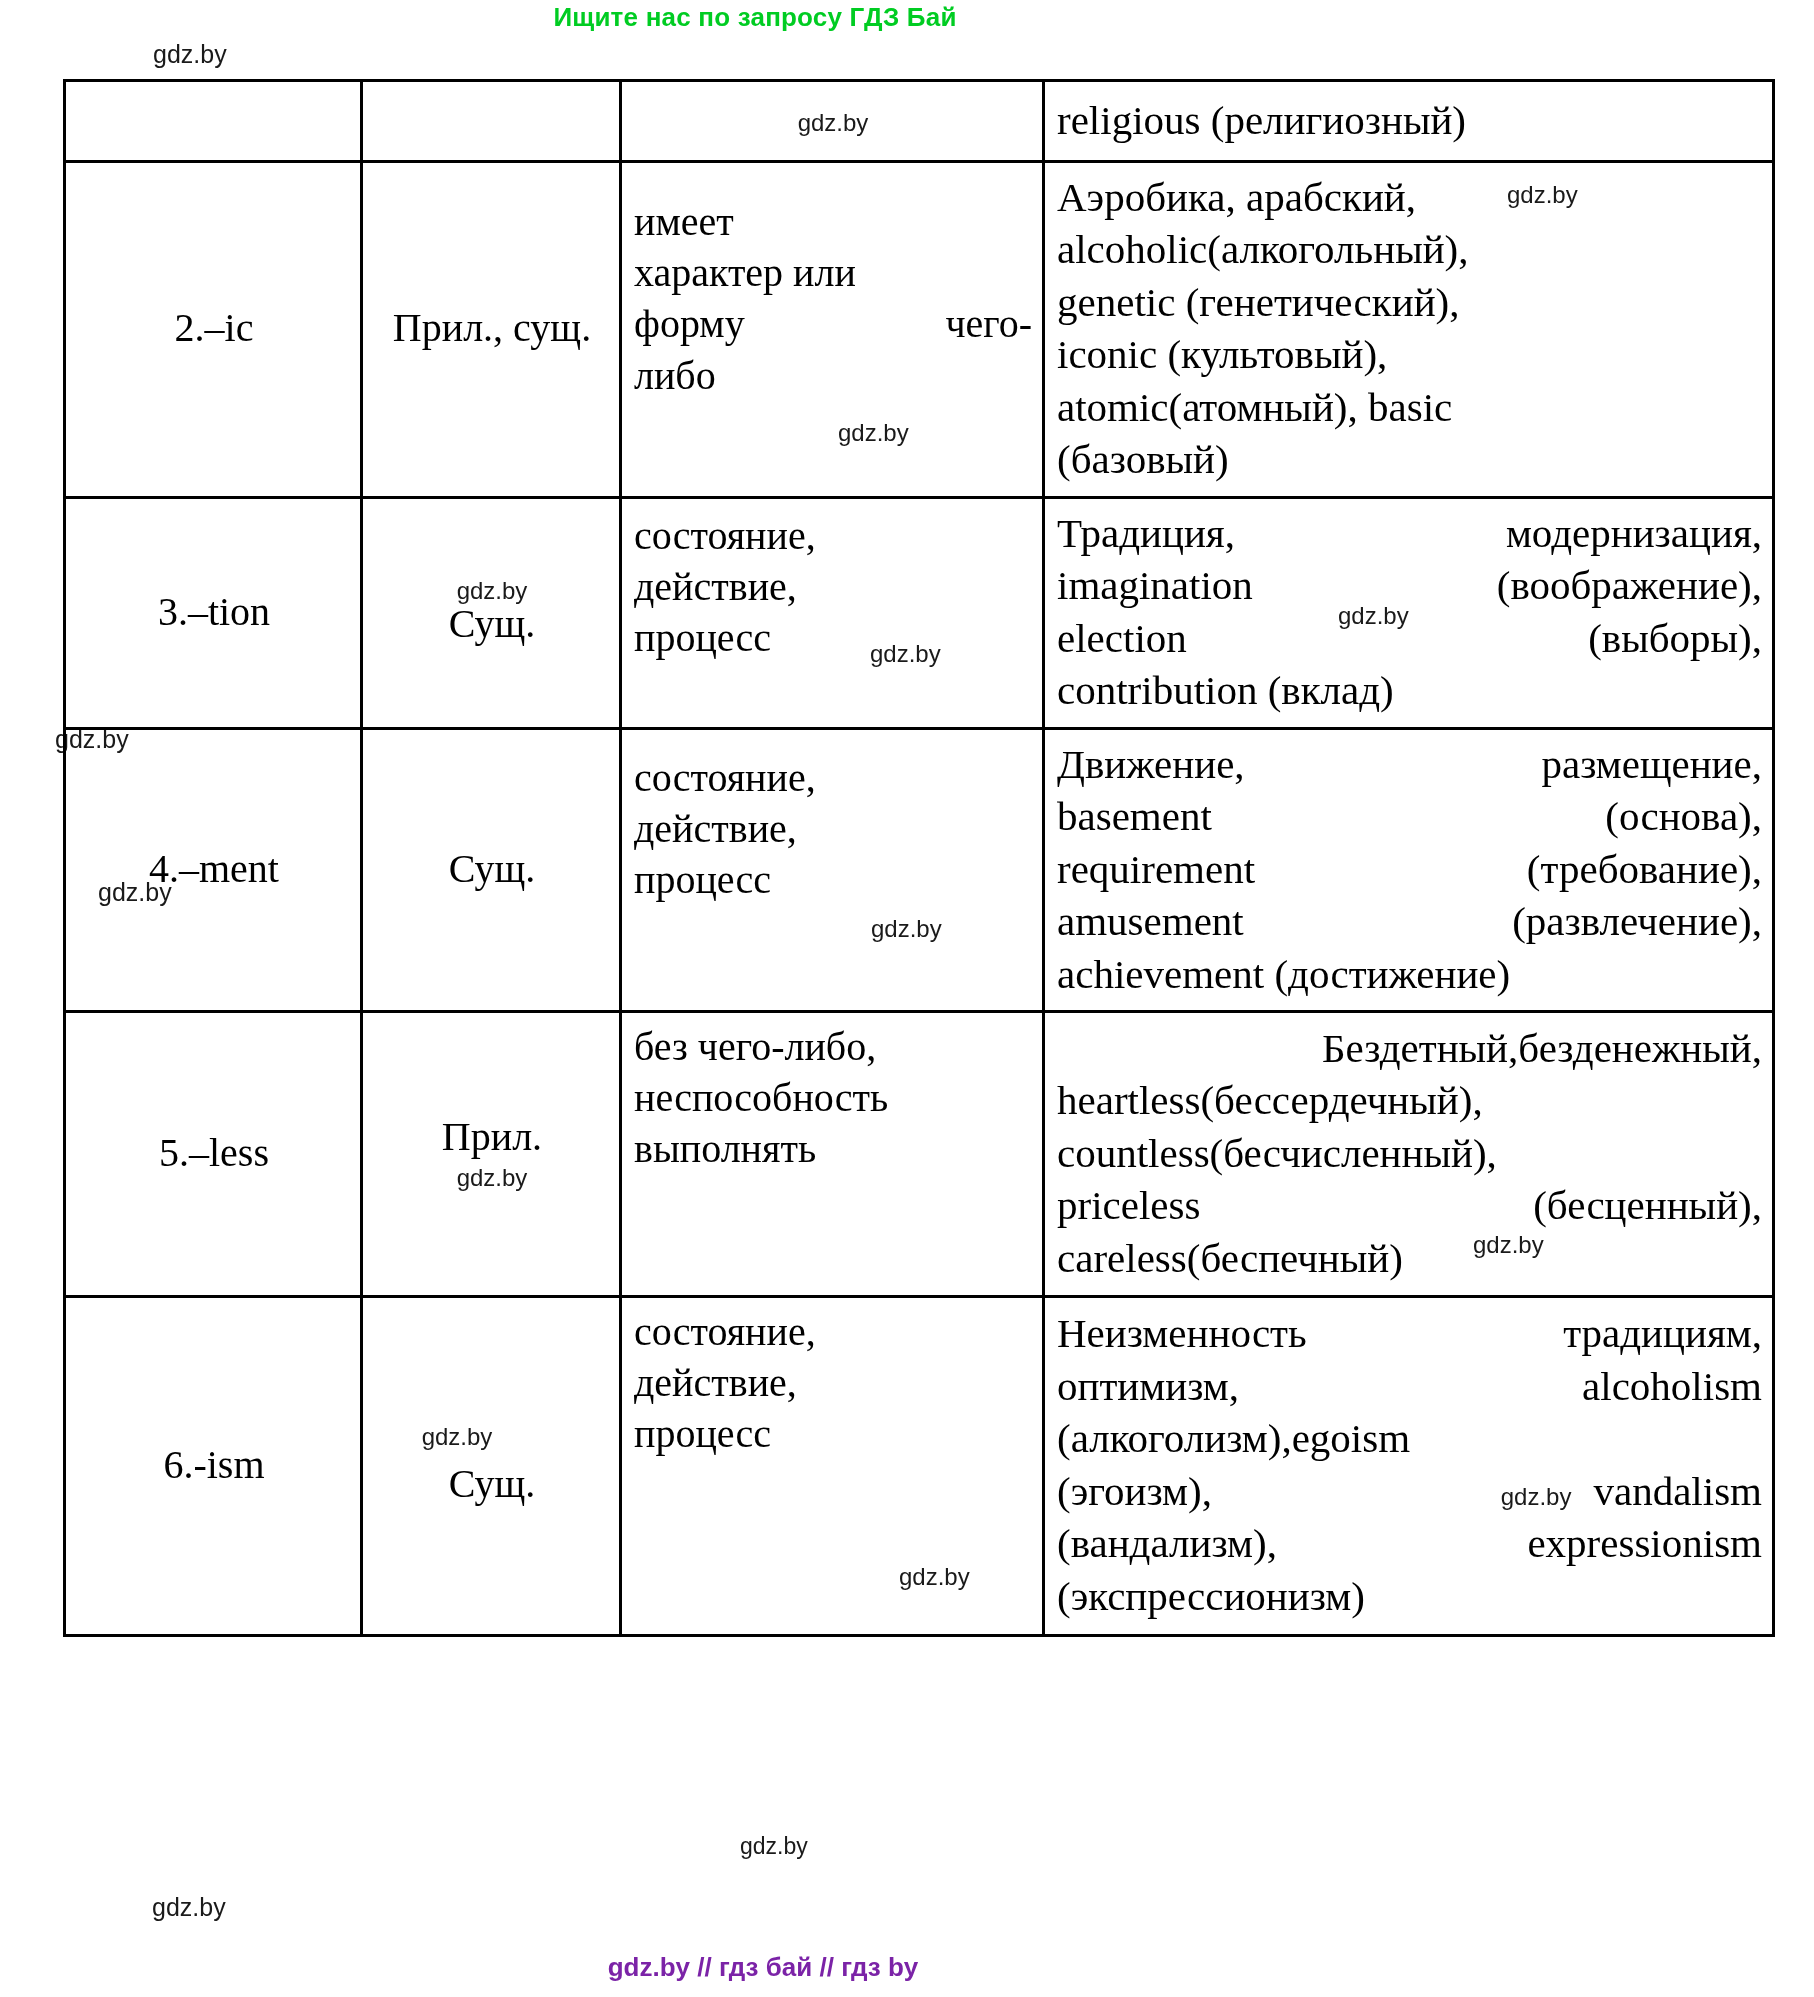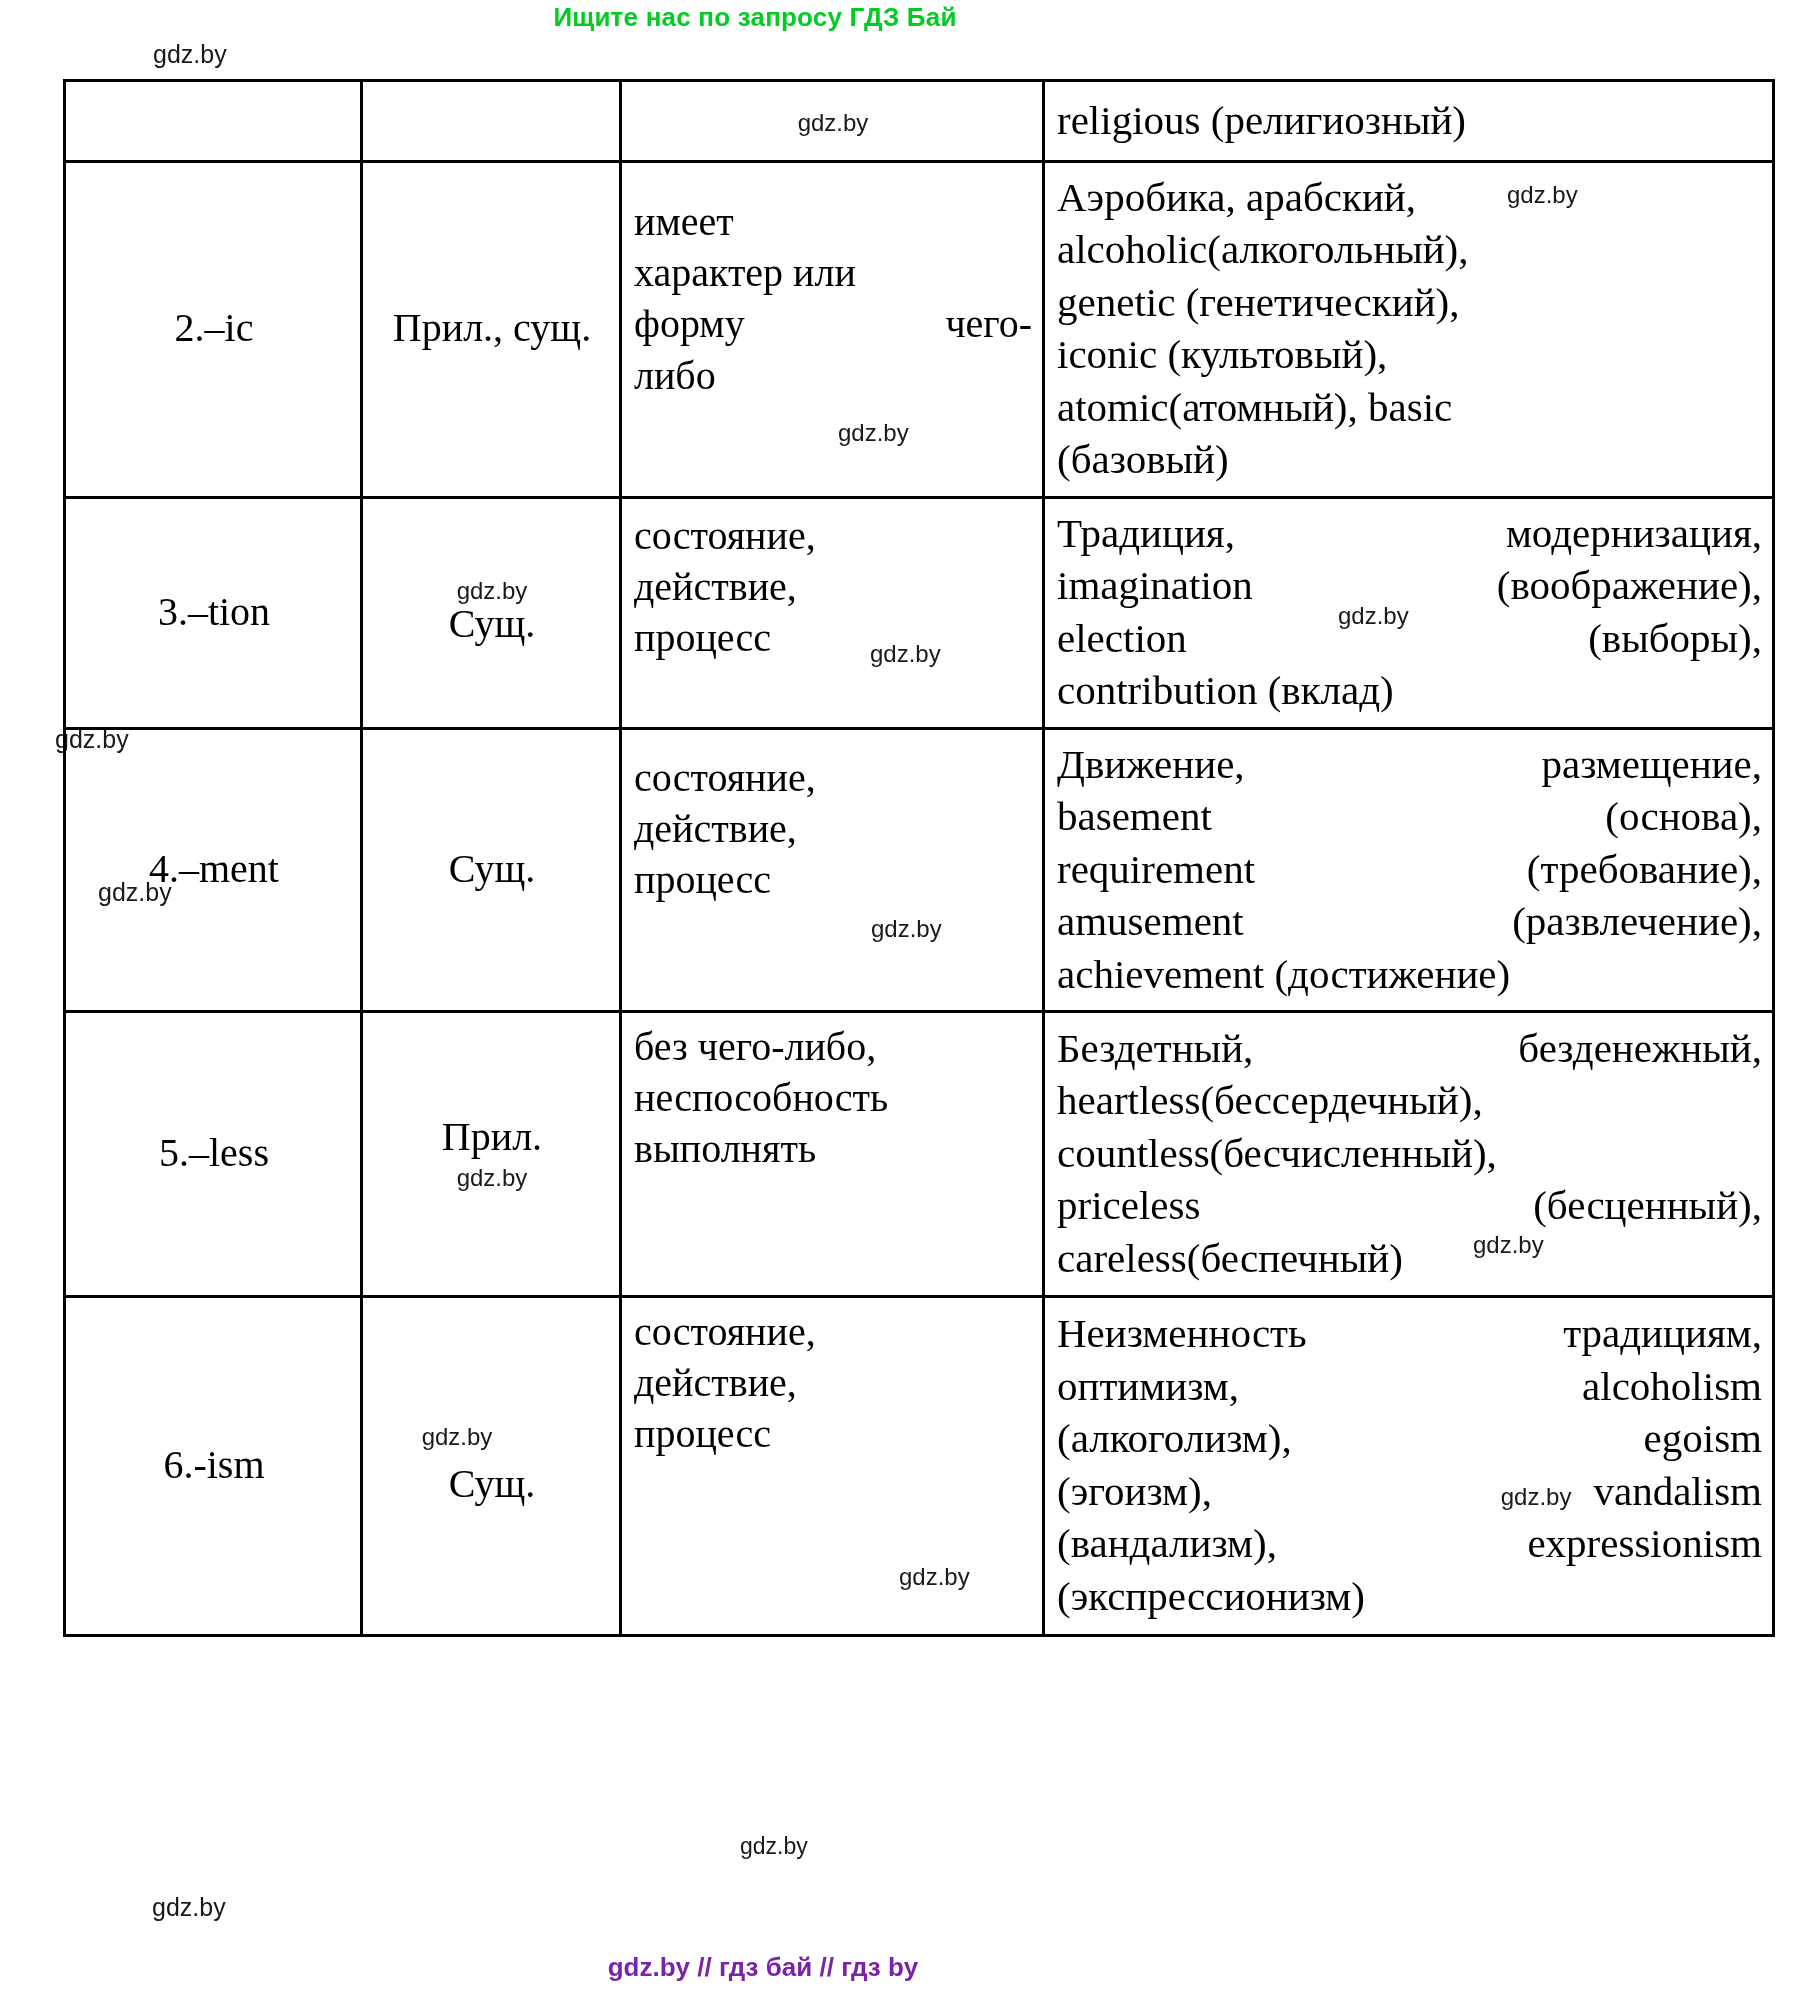--- a/index.html
+++ b/index.html
@@ -277,21 +277,21 @@
     </td>
     <td class="c3">
       <div class="cell-pad col3-txt" style="padding-bottom:120px;">
         <div>без чего-либо,</div>
         <div>неспособность</div>
         <div>выполнять</div>
       </div>
     </td>
     <td class="c4">
       <div class="cell-pad col4-txt">
-        <div style="display:flex; justify-content:space-between;gap:27px;">
+        <div style="display:flex; justify-content:flex-end;">
           <span>Бездетный,</span>
           <span>безденежный,</span>
         </div>
         <div>heartless(бессердечный),</div>
         <div>countless(бесчисленный),</div>
         <div style="display:flex; justify-content:space-between;align-items:flex-end;">
           <span>priceless</span>
           <span>(бесценный),</span>
         </div>
         <div>careless(беспечный)</div>
@@ -321,21 +321,21 @@
     <td class="c4">
       <div class="cell-pad col4-txt">
         <div style="display:flex; justify-content:space-between;">
           <span>Неизменность</span>
           <span>традициям,</span>
         </div>
         <div style="display:flex; justify-content:space-between;">
           <span>оптимизм,</span>
           <span>alcoholism</span>
         </div>
-        <div style="display:flex; justify-content:space-between;">
+        <div style="display:flex; justify-content:flex-start;">
           <span>(алкоголизм),</span>
           <span>egoism</span>
         </div>
         <div style="display:flex; justify-content:space-between; align-items:baseline;">
           <span>(эгоизм),</span>
           <span class="iwm" style="margin-left:auto; margin-right:22px;">gdz.by</span>
           <span>vandalism</span>
         </div>
         <div style="display:flex; justify-content:space-between;">
           <span>(вандализм),</span>

